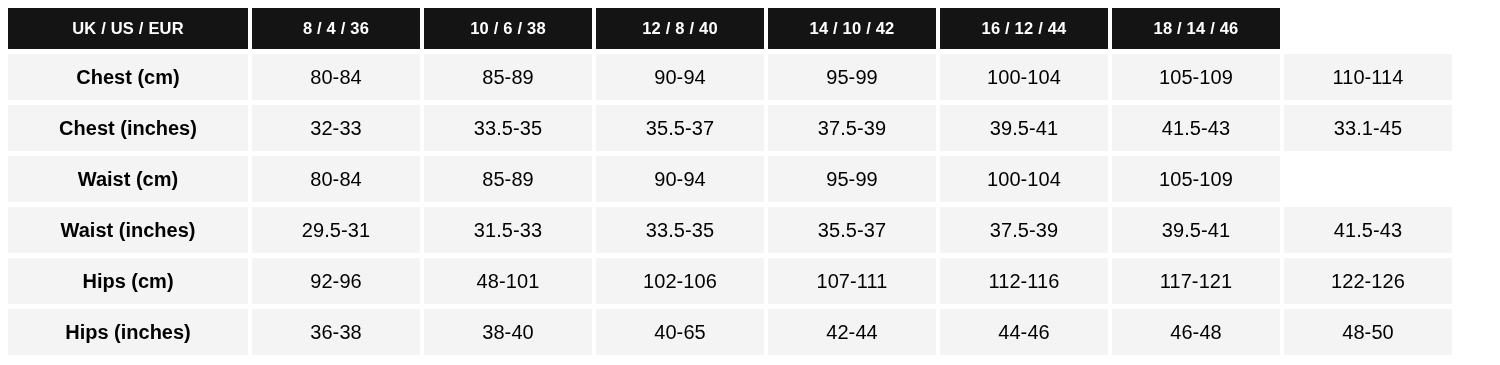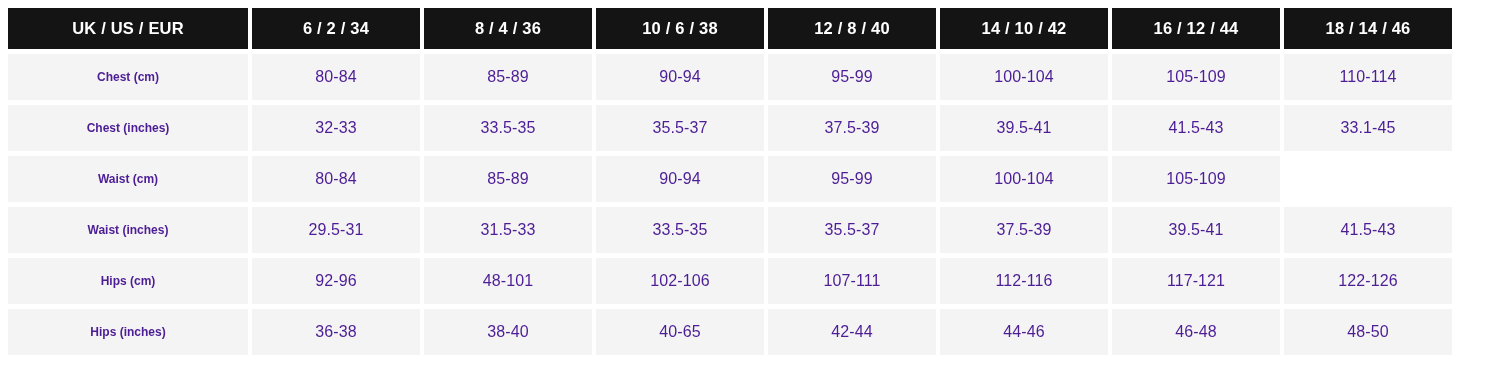--- a/index.html
+++ b/index.html
@@ -59,38 +59,37 @@
     font-weight: bold;
     letter-spacing: 0.2px;
   }
 
   
   .body-row .cell {
     background: #f4f4f4;
     height: 46px;
   }
   .body-row .cell.label-col {
-    color: #4c1d95;
-    font-size: 12px;
+    color: #000000;
+    font-size: 20px;
     font-weight: bold;
   }
   .body-row .cell.value-col {
-    color: #4c1d95;
-    font-size: 16px;
+    color: #000000;
+    font-size: 20px;
     font-weight: normal;
     letter-spacing: 0.1px;
   }
 </style>
 </head>
 <body>
 
 <div class="size-chart">
   <div class="chart-row header-row">
     <div class="cell label-col">UK / US / EUR</div>
-    <div class="cell">6 / 2 / 34</div>
     <div class="cell">8 / 4 / 36</div>
     <div class="cell">10 / 6 / 38</div>
     <div class="cell">12 / 8 / 40</div>
     <div class="cell">14 / 10 / 42</div>
     <div class="cell">16 / 12 / 44</div>
     <div class="cell">18 / 14 / 46</div>
   </div>
 
   <div class="chart-row body-row">
     <div class="cell label-col">Chest (cm)</div>

